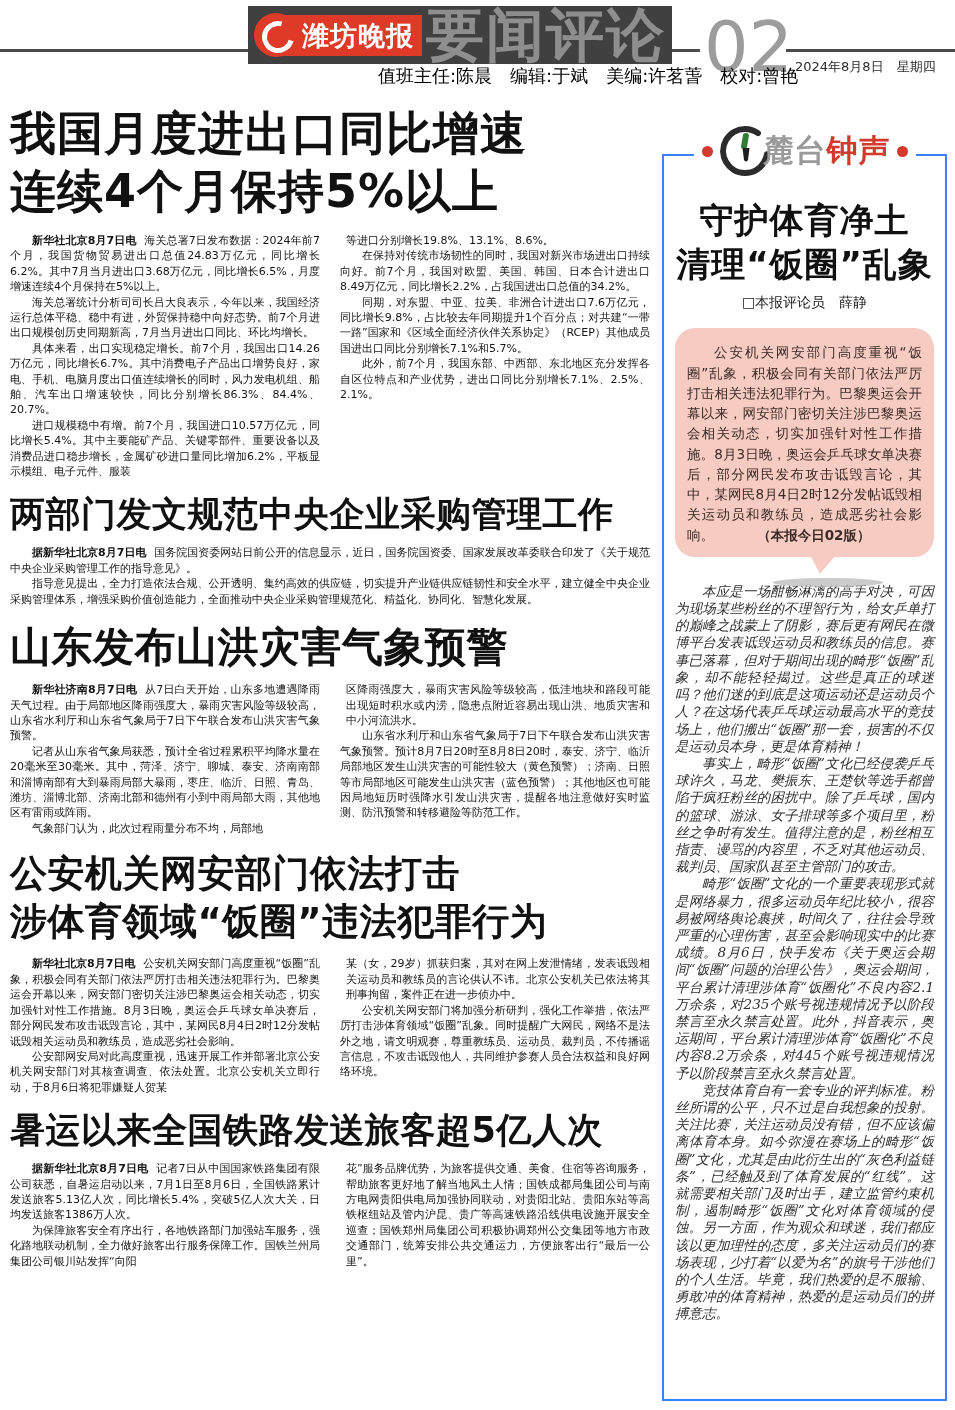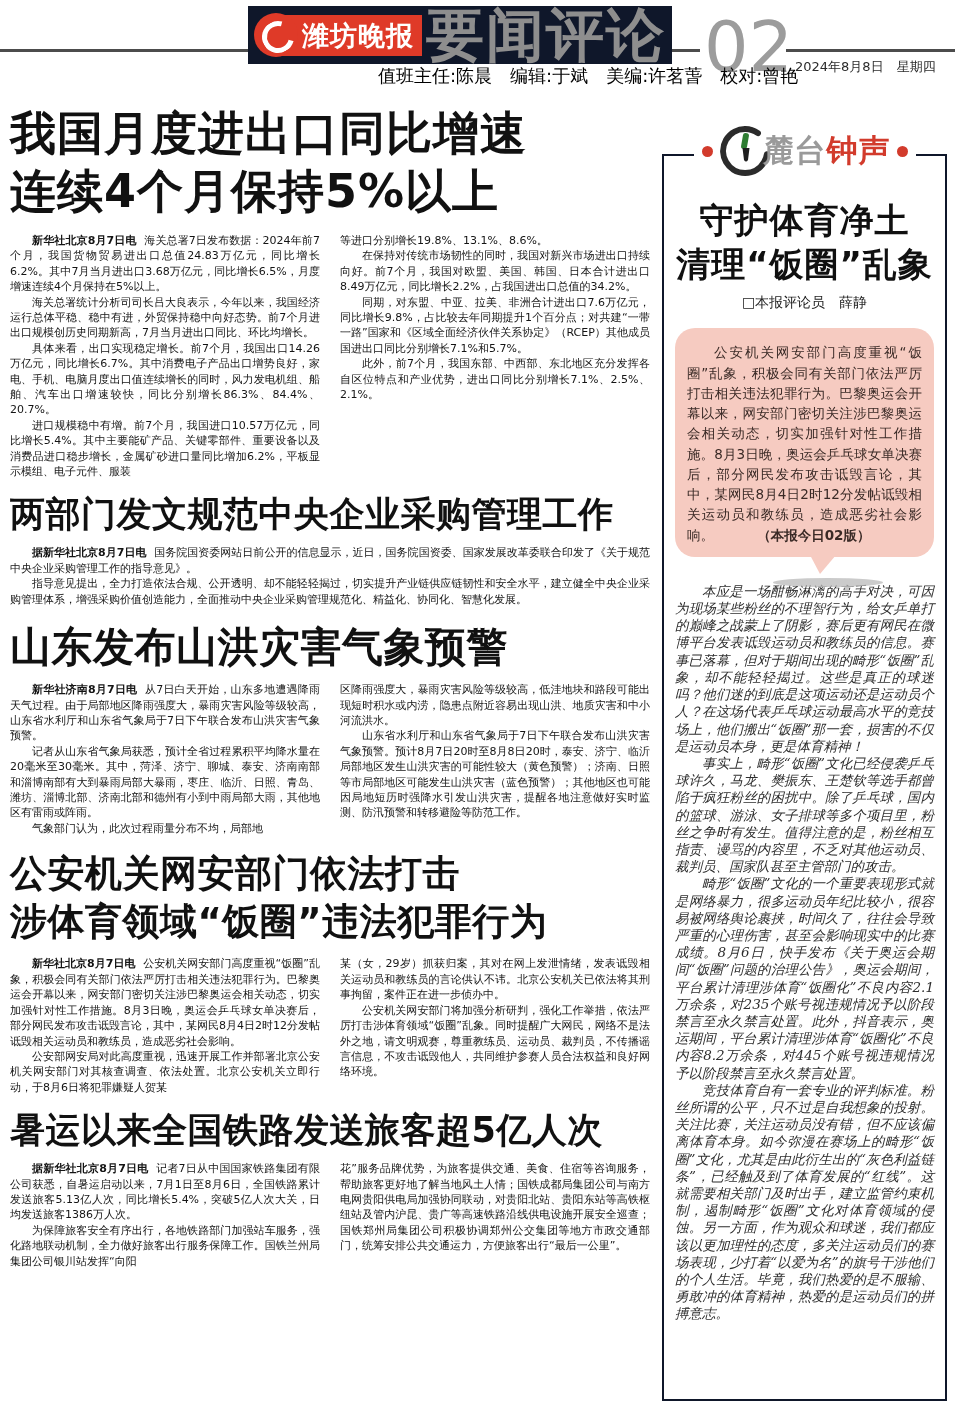--- a/index.html
+++ b/index.html
@@ -4,43 +4,43 @@
 <style>
   html,body{margin:0;padding:0;}
   body{
     width:955px;height:1410px;background:#ffffff;position:relative;overflow:hidden;
     font-family:"DejaVu Sans","Liberation Sans",sans-serif;color:#1c1c1c;
   }
   
   .header{position:relative;height:97px;}
   .rule-left{position:absolute;top:49px;left:0;width:700px;height:3px;background:#4c4c4c;}
   .rule-right{position:absolute;top:49px;left:786px;right:0;height:3px;background:#4c4c4c;}
-  .masthead{position:absolute;top:6px;left:248px;display:flex;align-items:center;background:#0f172a;padding:0 6px;}
+  .masthead{position:absolute;top:6px;left:248px;display:flex;align-items:center;background:#404040;padding:0 6px;}
   .logo-circle{width:44px;height:44px;border-radius:50%;background:#df3a28;position:relative;flex:0 0 auto;margin-right:-16px;z-index:2;}
   .logo-circle::after{content:"";position:absolute;left:8px;top:8px;width:22px;height:22px;border:5px solid #fff;border-right-color:transparent;border-radius:50%;transform:rotate(-30deg);}
   .paper-box{background:#df3a28;color:#fff;font-weight:bold;font-size:27px;line-height:1;padding:7px 8px 7px 20px;letter-spacing:1px;z-index:1;}
   .section-mast{font-size:58px;font-weight:900;color:#8e8e8e;line-height:1;letter-spacing:2px;margin-left:4px;}
   .page-num{position:absolute;left:704px;top:12px;font-size:70px;line-height:1;color:#9c9c9c;font-weight:400;}
   .date-line{position:absolute;left:795px;top:58px;font-size:13px;color:#2b2b2b;white-space:nowrap;}
   .staff-line{position:absolute;left:378px;top:64px;font-size:18px;color:#000000;white-space:nowrap;}
   
   .main{display:flex;padding:0 8px 0 10px;gap:12px;}
   .left-col{width:640px;flex:0 0 auto;}
   
   .headline1{font-size:46px;line-height:1.26;font-weight:900;color:#111;margin:8px 0 12px;letter-spacing:1px;}
   .headline2{font-size:35px;line-height:1.2;font-weight:900;color:#111;margin:14px 0 10px;letter-spacing:0.5px;}
   .headline3{font-size:41px;line-height:1.2;font-weight:900;color:#111;margin:16px 0 10px;letter-spacing:0.5px;}
   .headline4{font-size:37px;line-height:1.3;font-weight:900;color:#111;margin:14px 0 10px;letter-spacing:0.5px;}
   .body2col{display:flex;gap:20px;}
   .bcol{flex:1;font-size:11px;line-height:15.4px;text-align:justify;color:#141414;}
   .bcol p{margin:0;text-indent:2em;}
-  .bcol p.cont{text-indent:0;}
+  .bcol p.cont{text-indent:0;margin-left:6px;}
   .dateline{font-weight:bold;margin-right:0.7em;}
   
-  .commentary{flex:1;position:relative;margin-top:57px;border:2px solid #0f172a;height:1247px;box-sizing:border-box;padding:12px 11px 8px;}
+  .commentary{flex:1;position:relative;margin-top:57px;border:2px solid #3b82f6;height:1247px;box-sizing:border-box;padding:12px 11px 8px;}
   .brand{position:absolute;top:-31px;left:50%;transform:translateX(-50%);display:flex;align-items:center;background:#fff;padding:0 8px;white-space:nowrap;}
   .brand-dot{width:11px;height:11px;border-radius:50%;background:#d23b2c;flex:0 0 auto;}
   .brand-dot.left{margin-right:6px;}
   .brand-dot.right{margin-left:6px;}
   .brush-badge{width:52px;height:52px;margin-right:-8px;flex:0 0 auto;}
   .brand-gray{font-size:31px;font-weight:900;color:#9a9a9a;letter-spacing:1px;}
   .brand-red{font-size:31px;font-weight:900;color:#d23b2c;letter-spacing:1px;}
   .comm-title{font-size:34px;font-weight:900;text-align:center;line-height:1.3;color:#101010;margin:30px 0 8px;letter-spacing:1px;}
   .comm-byline{text-align:center;font-size:14px;color:#222;margin:6px 0 16px;}
   .bubble-wrap{position:relative;margin-bottom:26px;}
@@ -90,21 +90,21 @@
           <p>此外，前7个月，我国东部、中西部、东北地区充分发挥各自区位特点和产业优势，进出口同比分别增长7.1%、2.5%、2.1%。</p>
         </div>
       </div>
     </div>
 
     <div class="article">
       <div class="headline2">两部门发文规范中央企业采购管理工作</div>
       <div class="body2col">
         <div class="bcol">
           <p><b class="dateline">据新华社北京8月7日电</b><span>国务院国资委网站日前公开的信息显示，近日，国务院国资委、国家发展改革委联合印发了《关于规范中央企业采购管理工作的指导意见》。</span></p>
-          <p>指导意见提出，全力打造依法合规、公开透明、却不能轻轻揭过，切实提升产业链供应链韧性和安全水平，建立健全中央企业采购管理体系，增强采购价值创造能力，全面推动中央企业采购管理规范化、精益化、协同化、智慧化发展。</p>
+          <p>指导意见提出，全力打造依法合规、公开透明、集约高效的供应链，切实提升产业链供应链韧性和安全水平，建立健全中央企业采购管理体系，增强采购价值创造能力，全面推动中央企业采购管理规范化、精益化、协同化、智慧化发展。</p>
         </div>
       </div>
     </div>
 
     <div class="article">
       <div class="headline3">山东发布山洪灾害气象预警</div>
       <div class="body2col">
         <div class="bcol">
           <p><b class="dateline">新华社济南8月7日电</b><span>从7日白天开始，山东多地遭遇降雨天气过程。由于局部地区降雨强度大，暴雨灾害风险等级较高，山东省水利厅和山东省气象局于7日下午联合发布山洪灾害气象预警。</span></p>
           <p>记者从山东省气象局获悉，预计全省过程累积平均降水量在20毫米至30毫米。其中，菏泽、济宁、聊城、泰安、济南南部和淄博南部有大到暴雨局部大暴雨，枣庄、临沂、日照、青岛、潍坊、淄博北部、济南北部和德州有小到中雨局部大雨，其他地区有雷雨或阵雨。</p>

